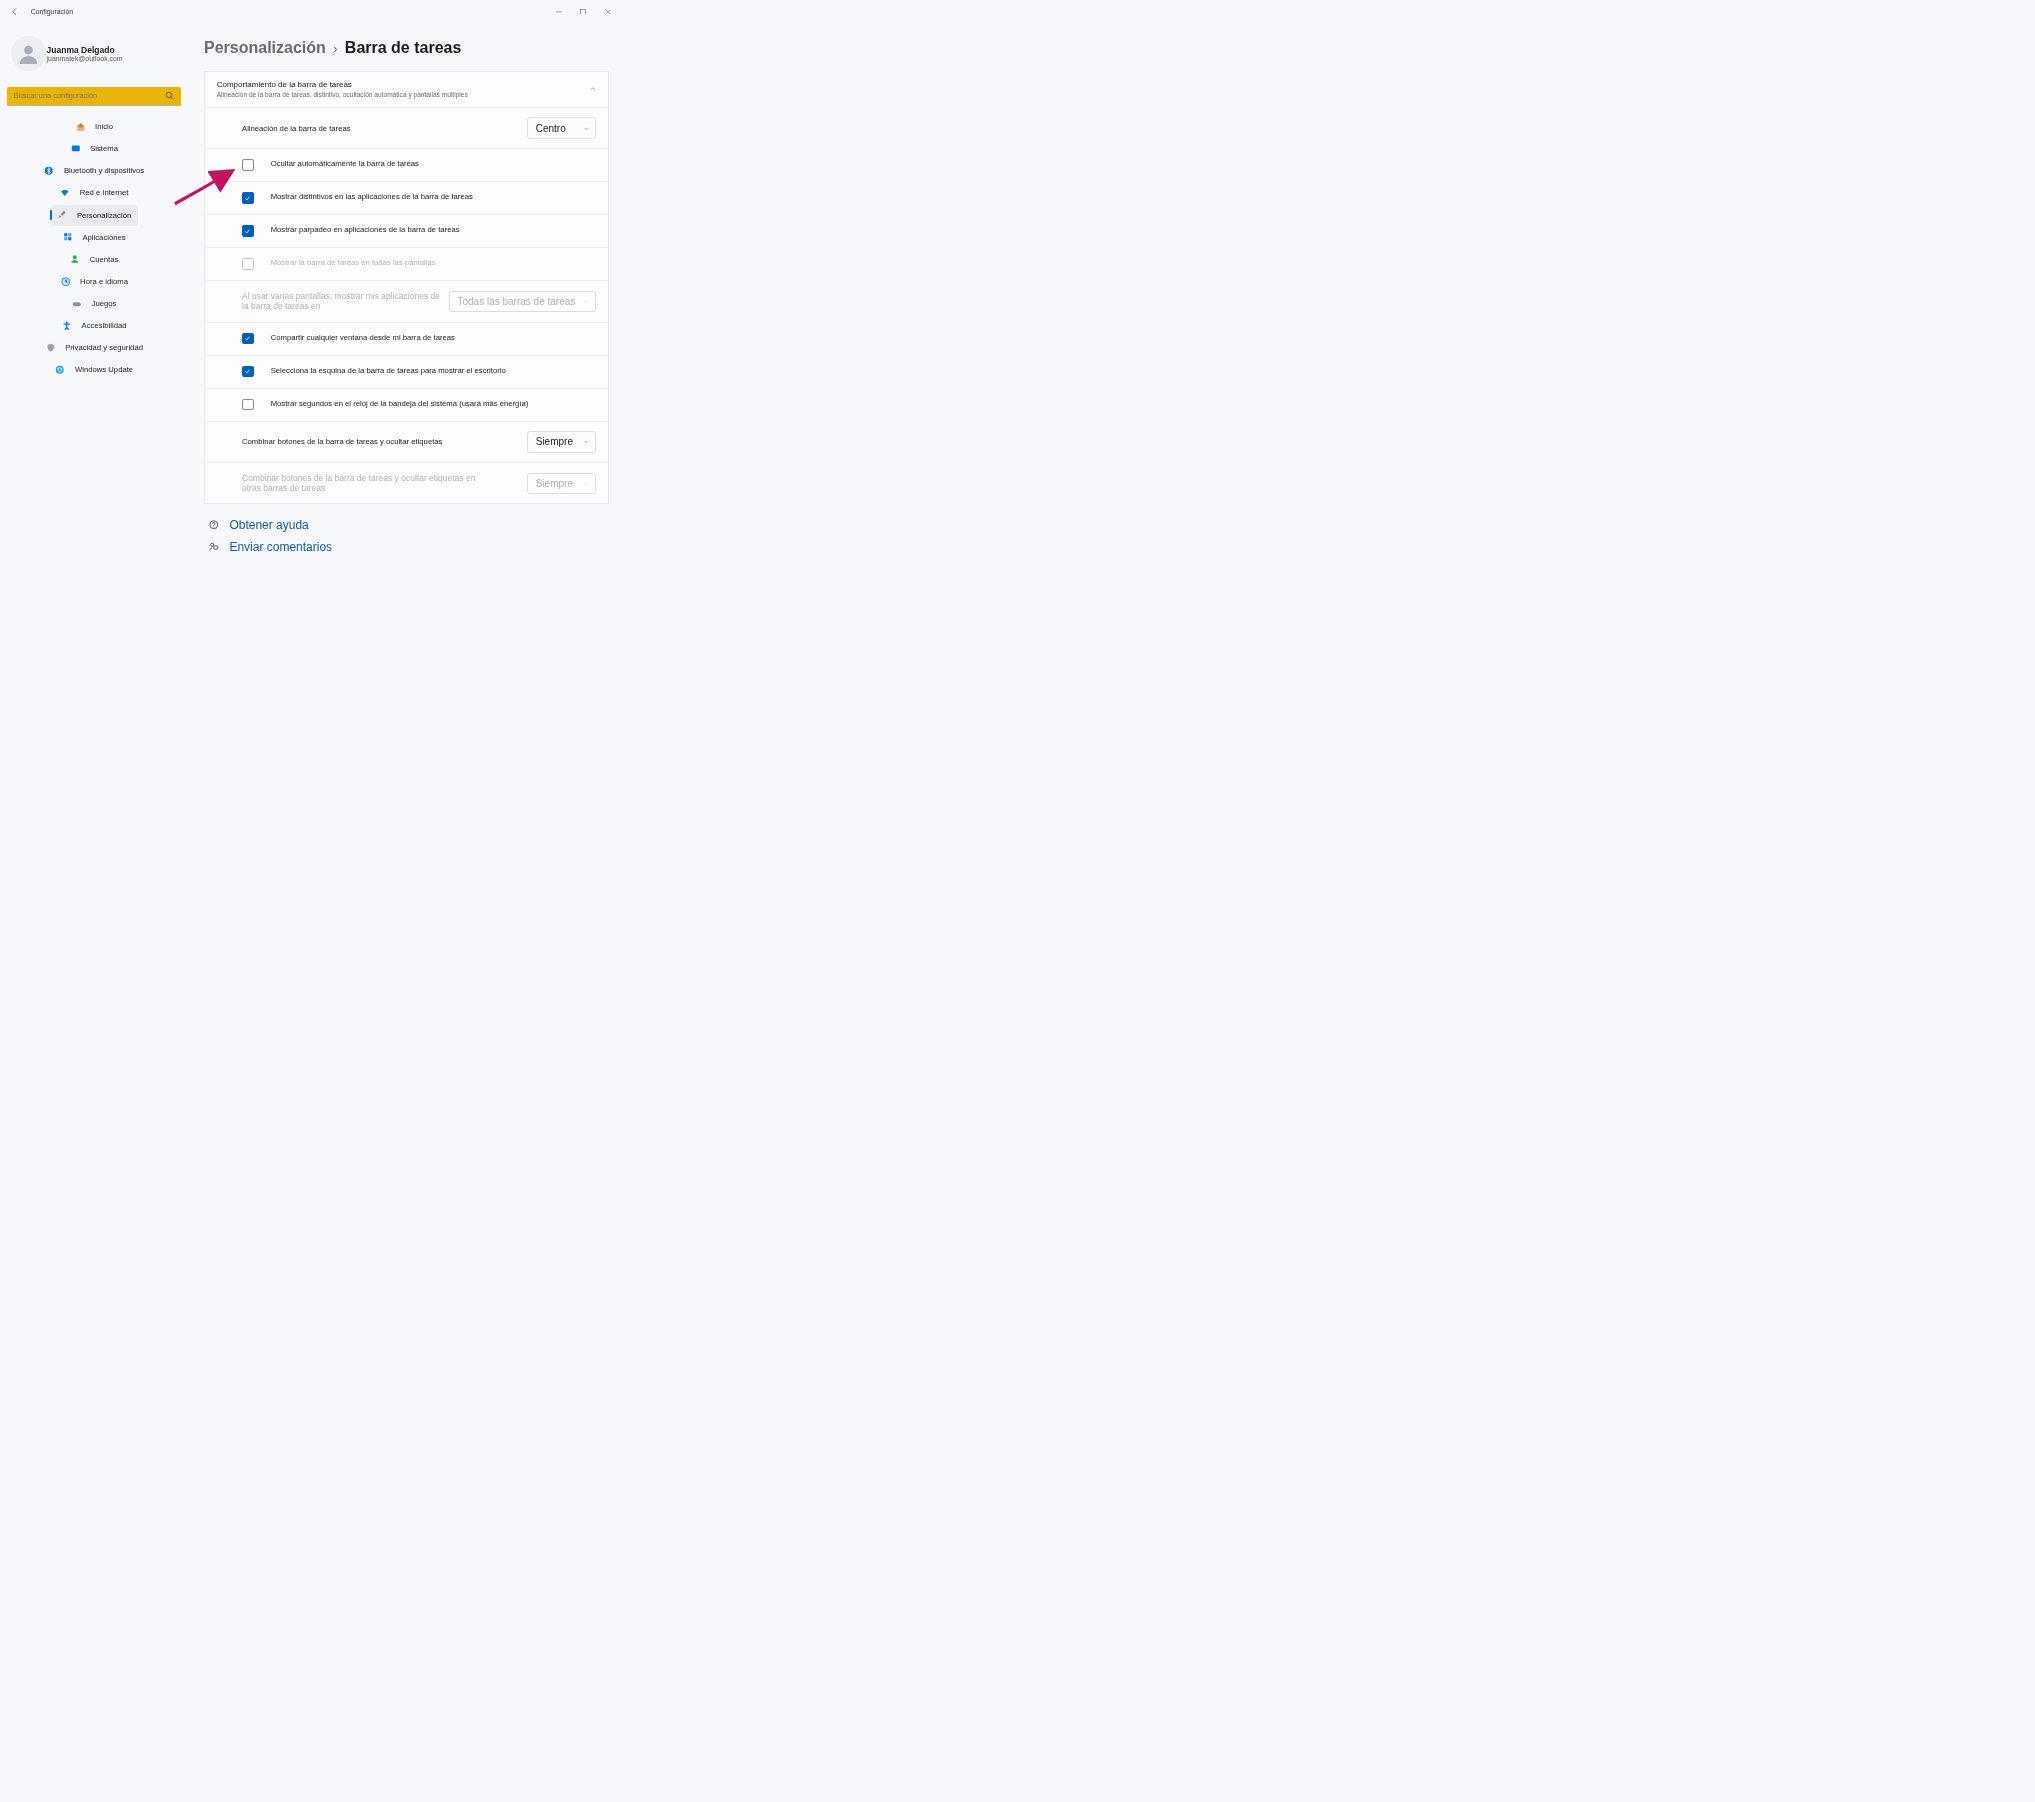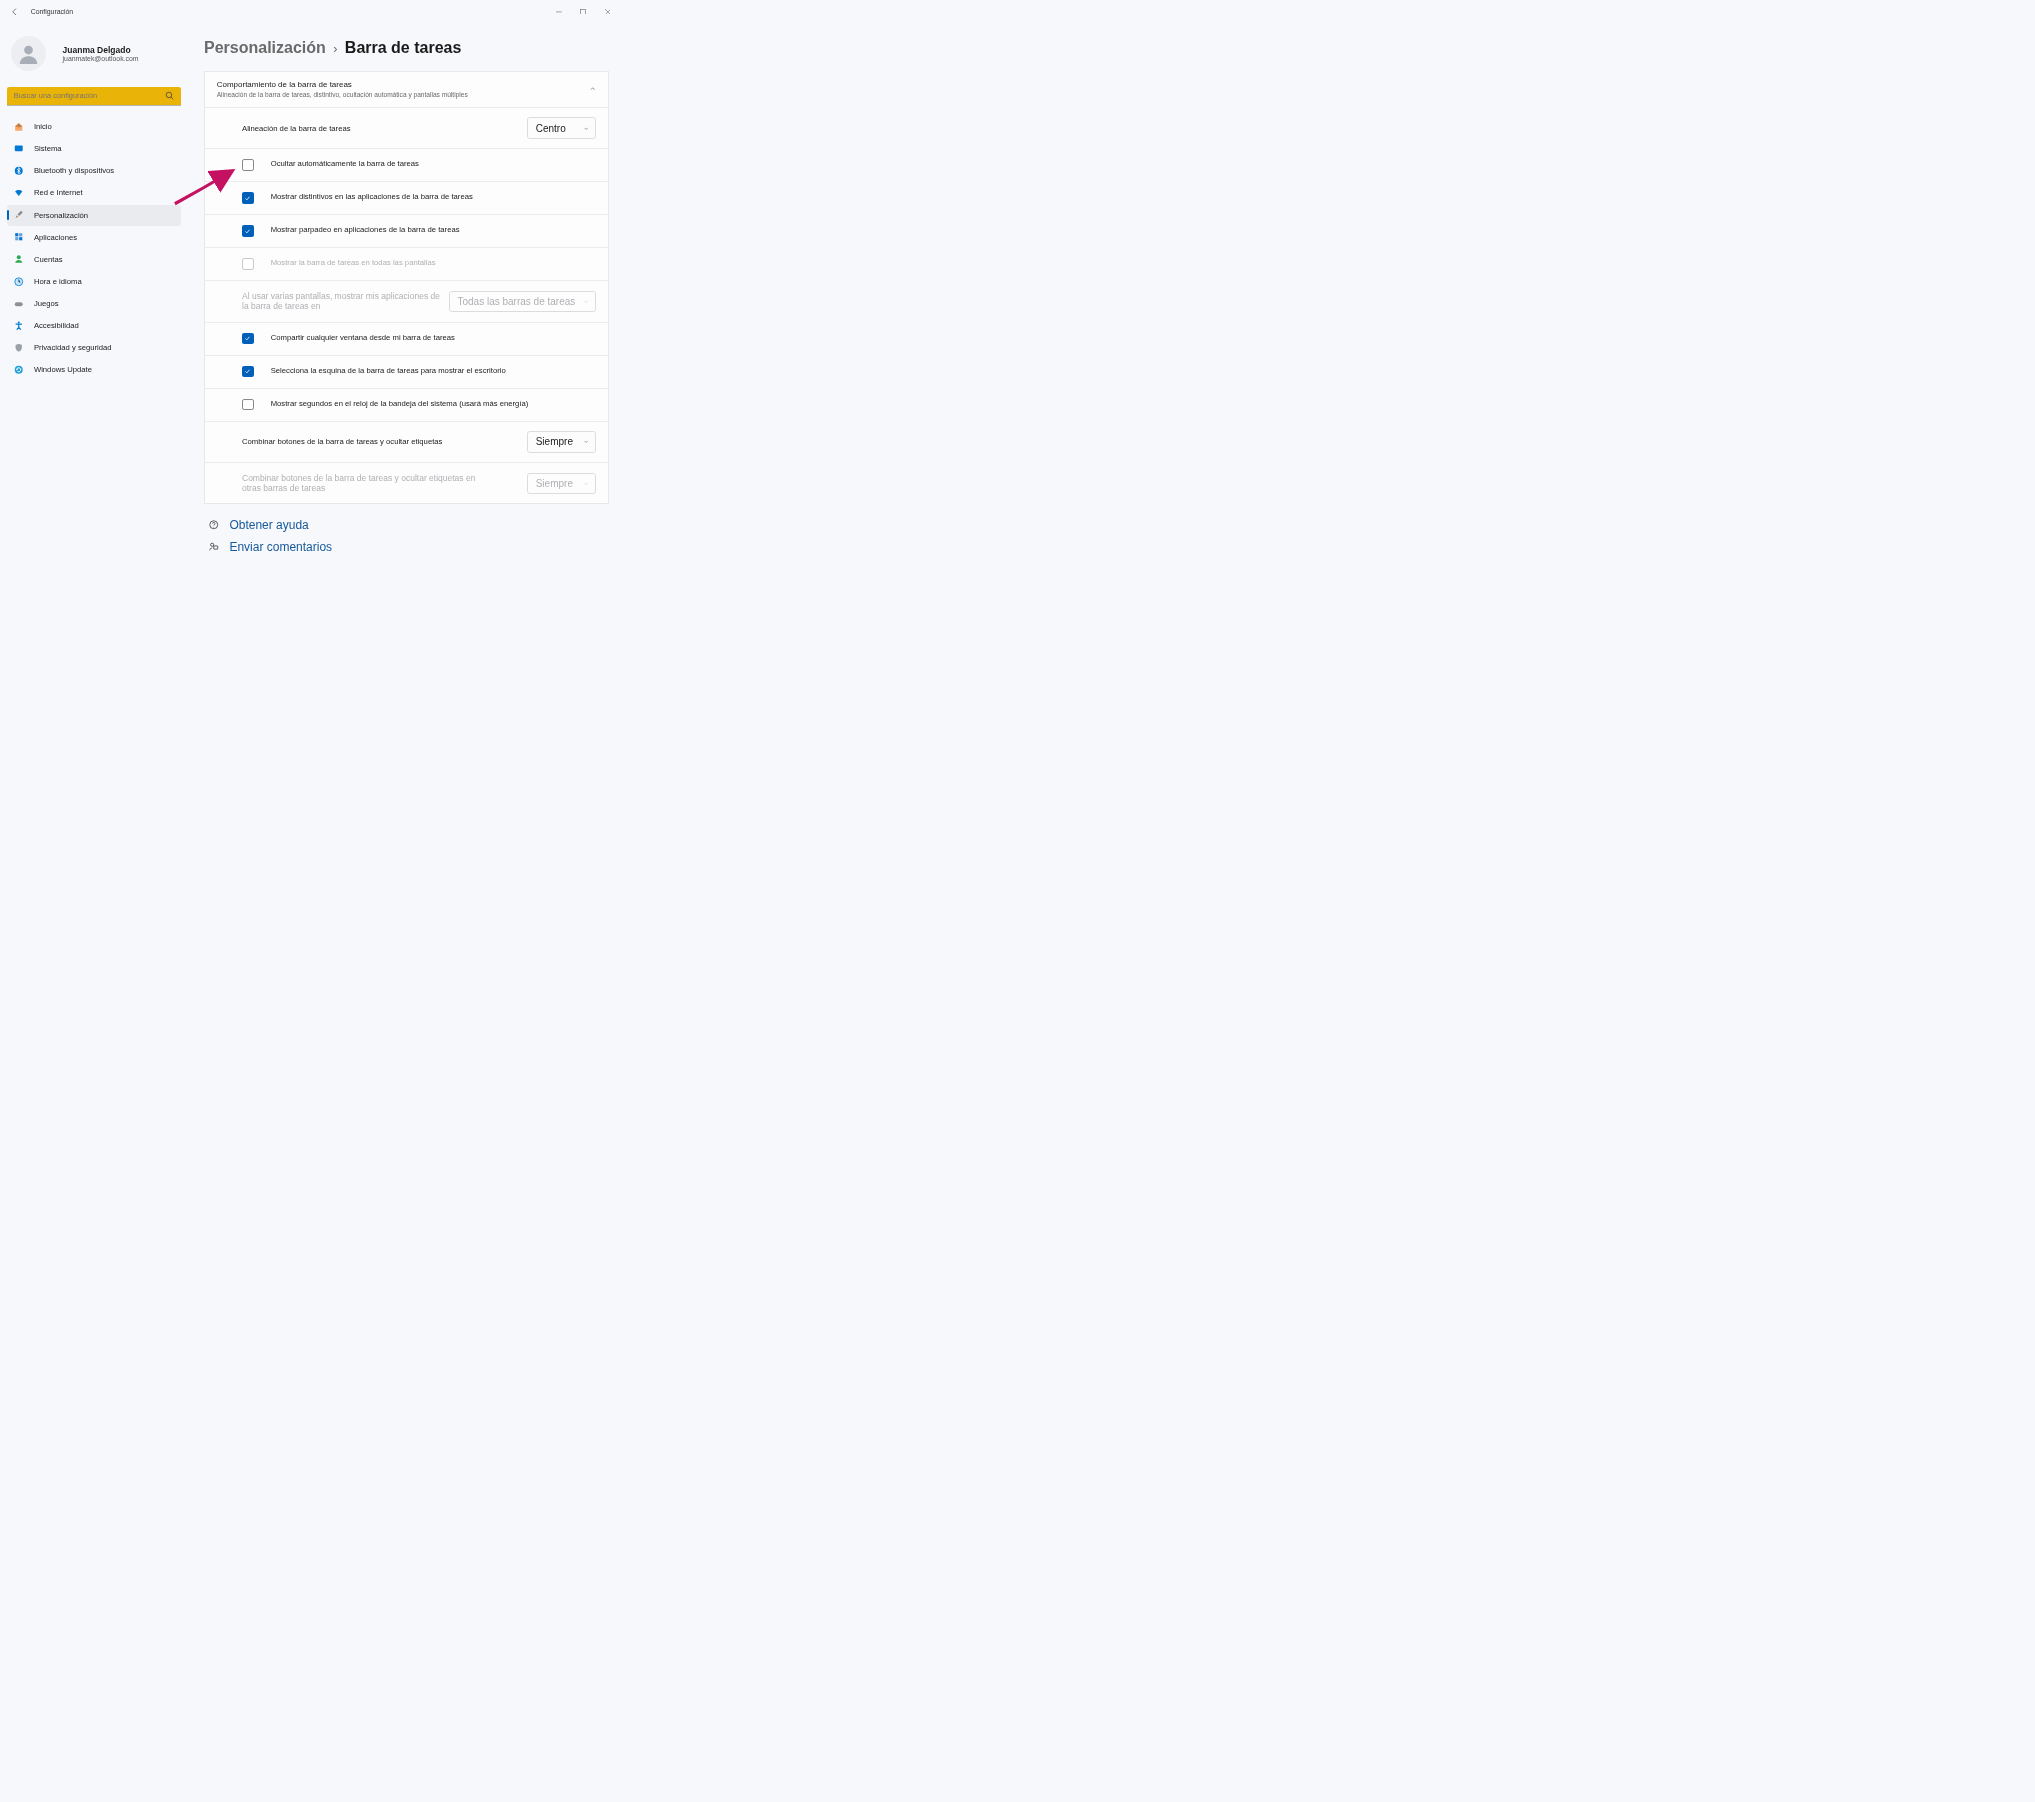--- a/index.html
+++ b/index.html
@@ -12,29 +12,29 @@
 .back-btn svg { width: 9.5px; height: 9.5px; }
 .app-title { font-size: 6.9px; margin-left: 6.4px; color: #333; }
 .win-controls { margin-left: auto; display: flex; }
 .win-ctrl { width: 24.4px; height: 17px; display: flex; align-items: center; justify-content: center; cursor: pointer; color: #555; }
 .win-ctrl svg { width: 5.8px; height: 5.8px; }
 
 .body { display: flex; flex: 1; }
 
 
 .sidebar { width: 188px; padding: 7.4px 7.4px 0 7.4px; display: flex; flex-direction: column; }
-.profile { display: flex; align-items: center; gap: 17px; padding: 5.3px 3.2px 9.5px 3.2px; }
+.profile { display: flex; align-items: center; gap: 1px; padding: 5.3px 3.2px 9.5px 3.2px; }
 .avatar { width: 35px; height: 35px; border-radius: 50%; background: #eceef2; display:flex; align-items:center; justify-content:center; }
 .avatar svg { width: 21px; height: 21px; fill: #a8aeb8; }
 .profile-name { font-size: 8.5px; font-weight: 600; }
 .profile-email { font-size: 6.9px; color: #555; }
 .search { margin: 6.4px 0 10.6px 0; position: relative; }
 .search input { width: 100%; height: 19px; padding: 0 21px 0 6.4px; border: none; border-bottom: 0.5px solid #b5b5b5; border-radius: 2.1px 2.1px 0 0; background: #eab308; font-size: 7.4px; }
 .search-ico { position: absolute; right: 6.4px; top: 4.2px; color: #444; }
-.nav { list-style: none; display: flex; flex-direction: column; gap: 1.1px; }
+.nav { list-style: none; display: flex; flex-direction: column; gap: 1.1px; align-items: center; }
 .nav-item { display: flex; align-items: center; gap: 9.5px; height: 21px; padding: 0 6.4px; border-radius: 3.2px; cursor: pointer; font-size: 7.7px; color: #1a1a1a; position: relative; }
 .nav-item.selected { background: #e9ebef; }
 .nav-item.selected::before { content:""; position:absolute; left:0; top:5.3px; bottom:5.3px; width:1.6px; background:#0067c0; border-radius:1.6px; }
 .nav-icon { width: 10.6px; height: 10.6px; display:flex; align-items:center; justify-content:center; }
 .nav-icon svg { width: 9.5px; height: 9.5px; }
 
 
 .main { flex: 1; padding: 16px 16px 0 16px; }
 .breadcrumb { display: flex; align-items: baseline; gap: 7.4px; margin-bottom: 13.8px; }
 .bc-parent { font-size: 16px; font-weight: 600; color: #6a6a6a; }

